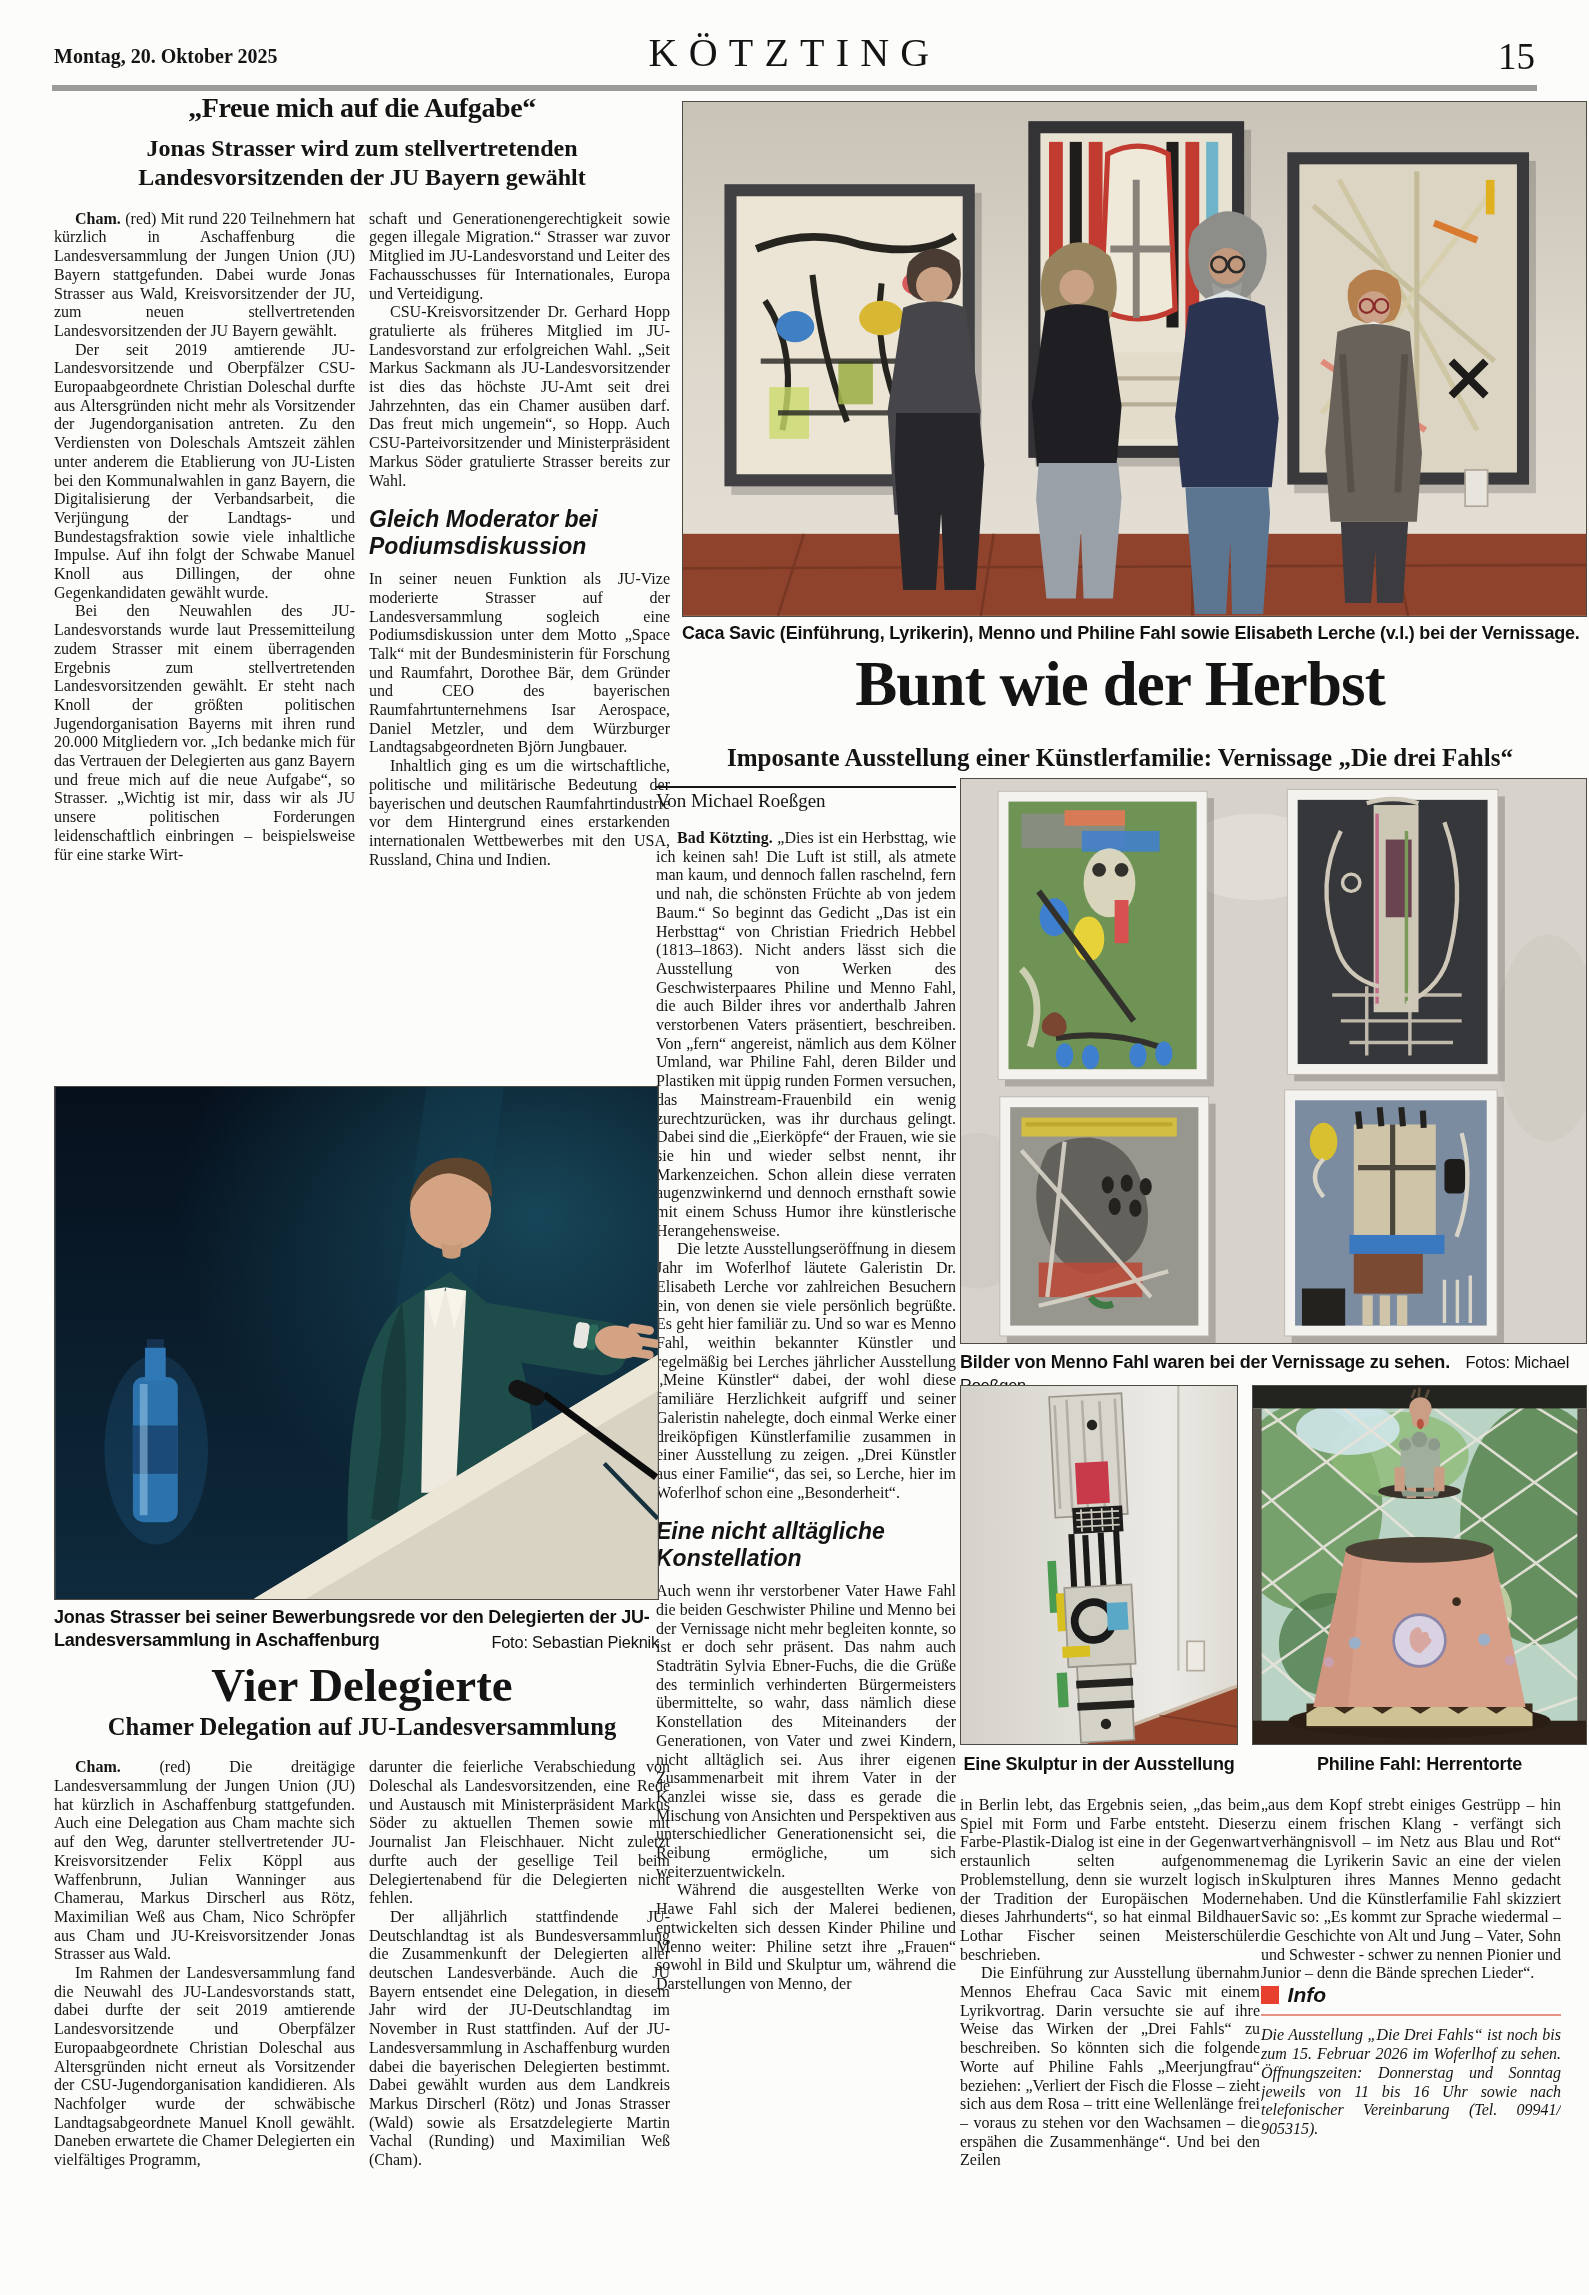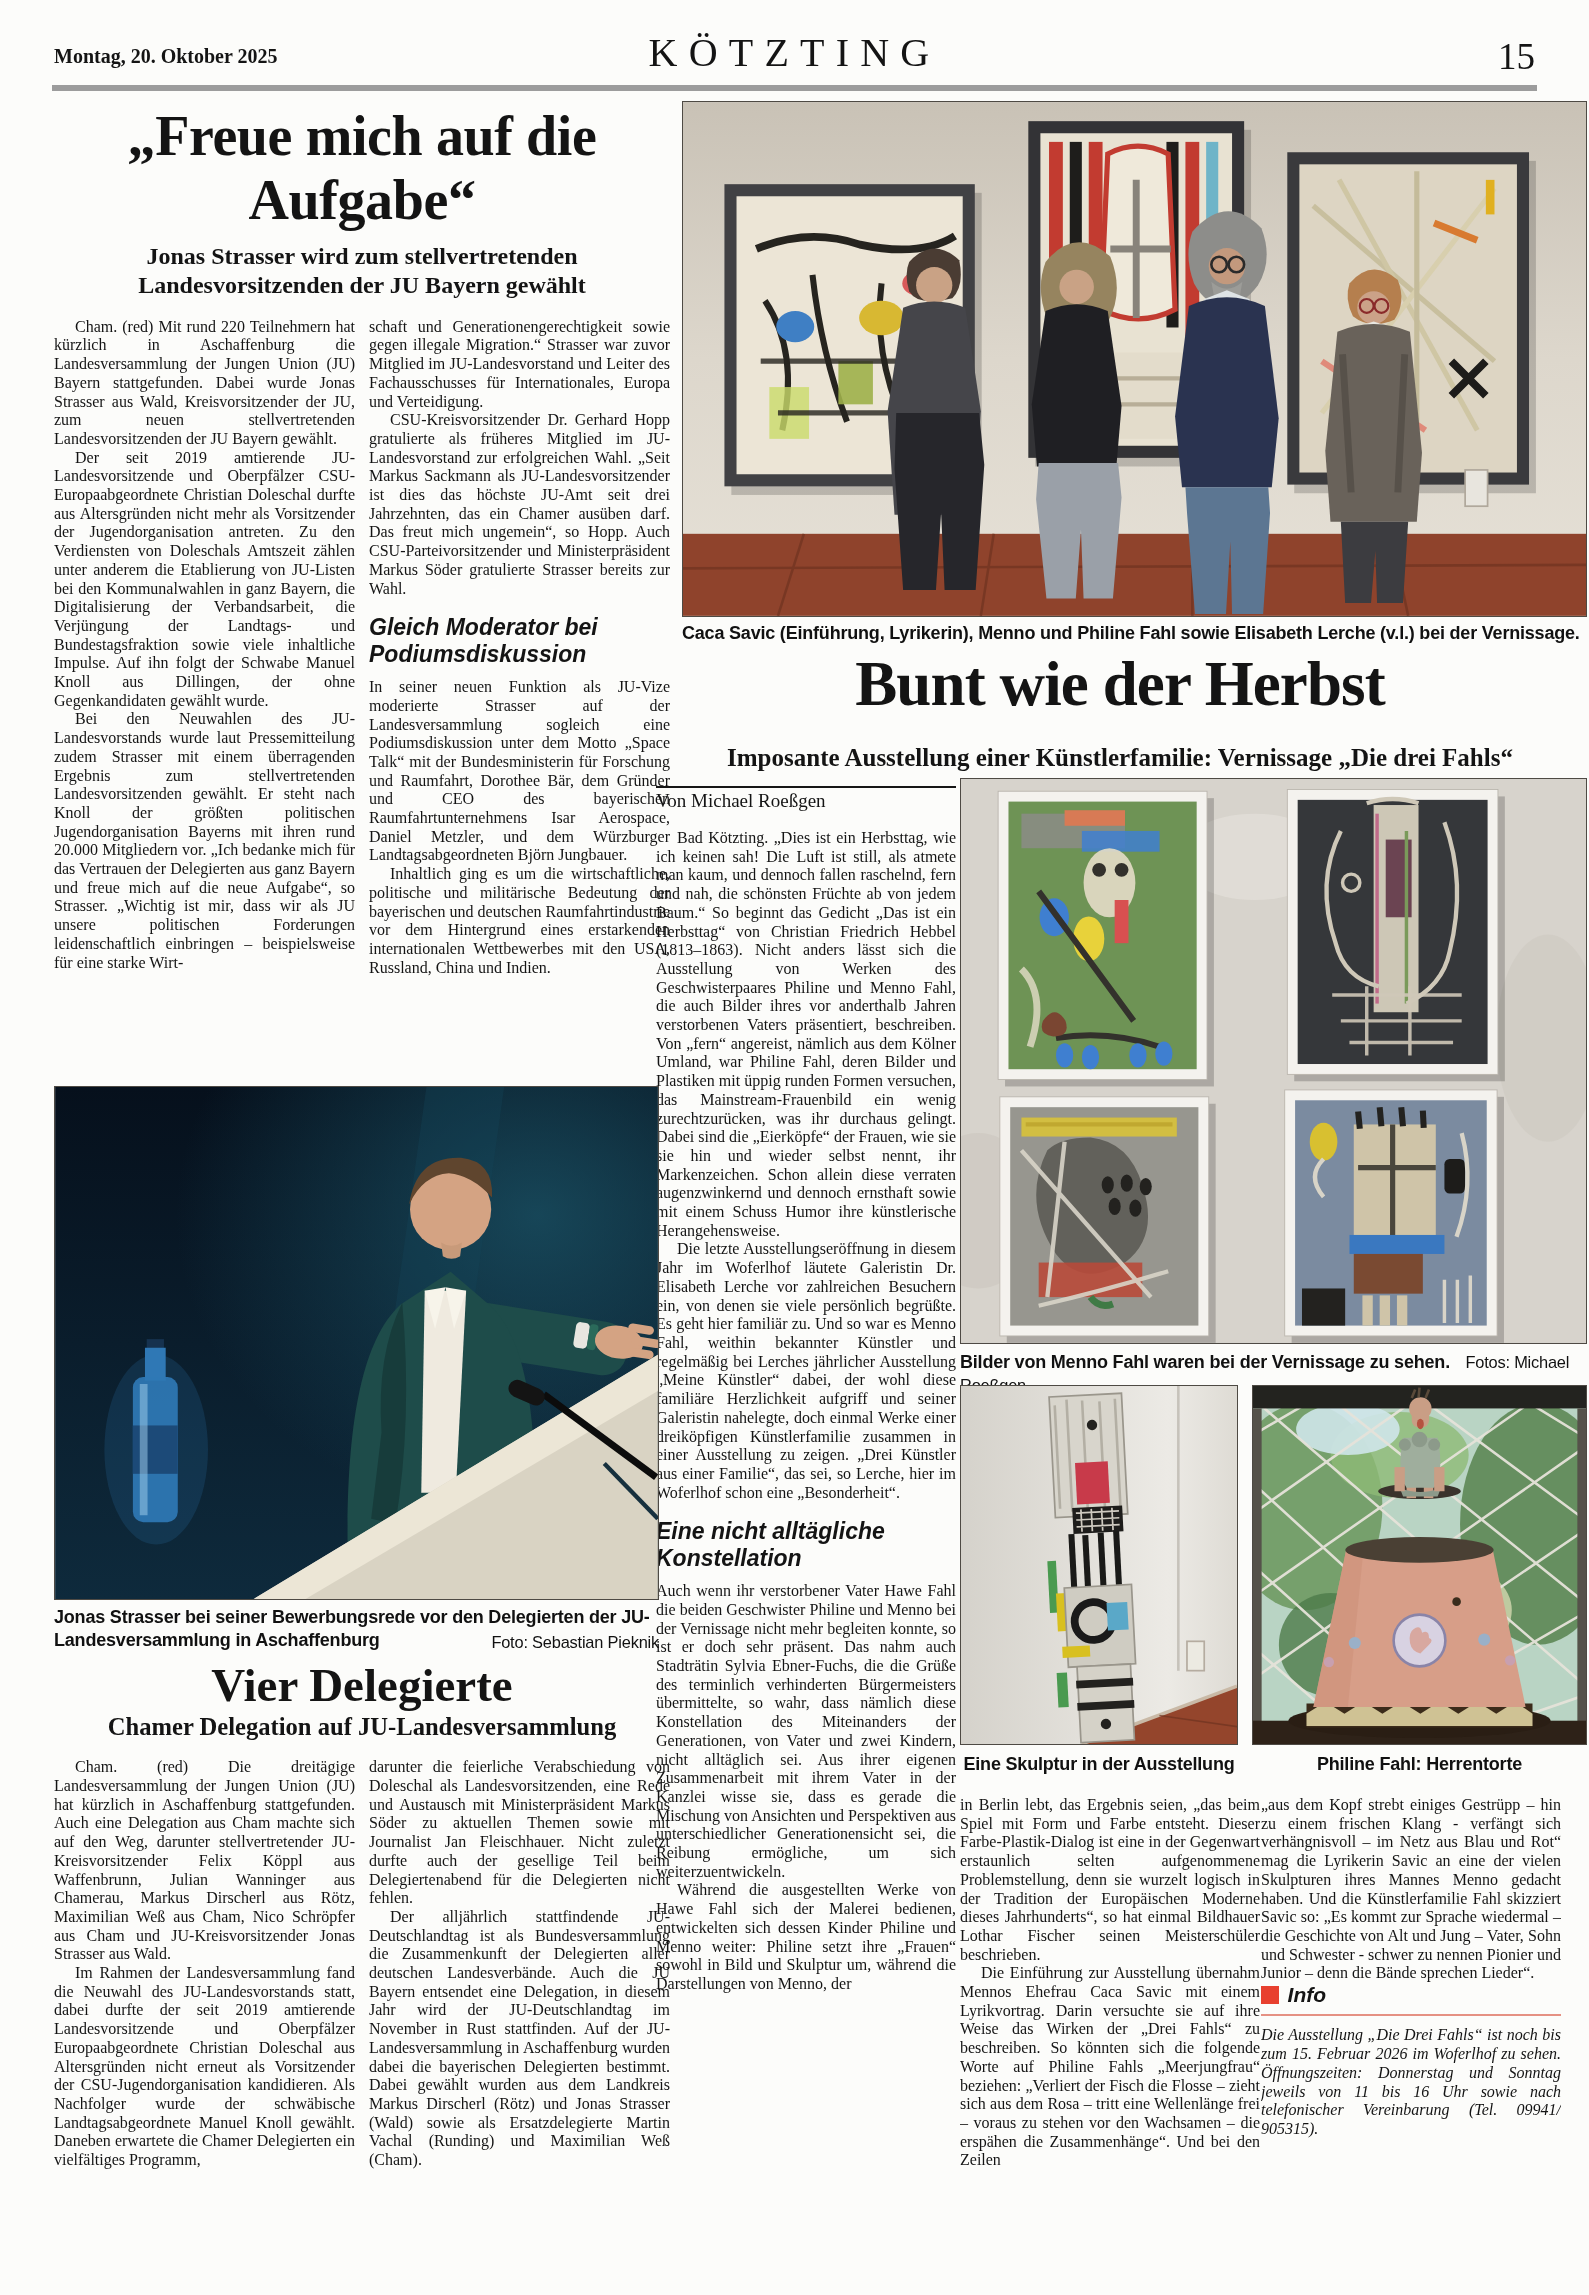--- a/index.html
+++ b/index.html
@@ -13,26 +13,26 @@
   .hdr-num{right:54px;top:35px;font-size:37px;}
   .hdr-rule{left:52px;top:85px;width:1485px;height:6px;background:#9c9c9c;}
   
   .headline{text-align:center;font-weight:700;}
   .subhead{text-align:center;font-weight:700;}
   .cols{display:flex;gap:14px;overflow:hidden;}
   .col{flex:1;min-width:0;}
   .bodytext p{font-size:16px;line-height:18.7px;text-align:justify;text-indent:21px;
               hyphens:auto;-webkit-hyphens:auto;}
   .bodytext p.cont{text-indent:0;}
-  .bodytext strong{font-weight:400;}
+  .bodytext strong{font-weight:700;}
   .crosshead{font:italic 700 23px "Liberation Sans",sans-serif;line-height:27px;
              margin:15.5px 0 10.4px 0;text-indent:0;}
   
   .a1{left:54px;top:92px;width:616px;}
-  .a1 h1{font-size:56px;letter-spacing:-0.4px;margin-top:12px;}
+  .a1 h1{font-size:28px;letter-spacing:-0.4px;}
   .a1 h2{margin-top:10.4px;font-size:24px;line-height:29px;}
   .a1 .cols{margin-top:17.3px;height:872px;}
   
   .photo{border:0.9px solid #4e4a44;box-sizing:border-box;overflow:hidden;background:#ccc;}
   .photo svg{display:block;}
   .photocap{font-family:"Liberation Sans",sans-serif;font-weight:700;font-size:18px;
             line-height:22.5px;letter-spacing:-0.2px;color:#111;}
   .photocap .credit{float:right;font-weight:400;font-size:16.4px;margin-top:2.6px;}
   .photocap .credit-inline{font-weight:400;font-size:16.4px;margin-left:15.5px;}
   .capA{left:682px;top:622px;width:905px;}

